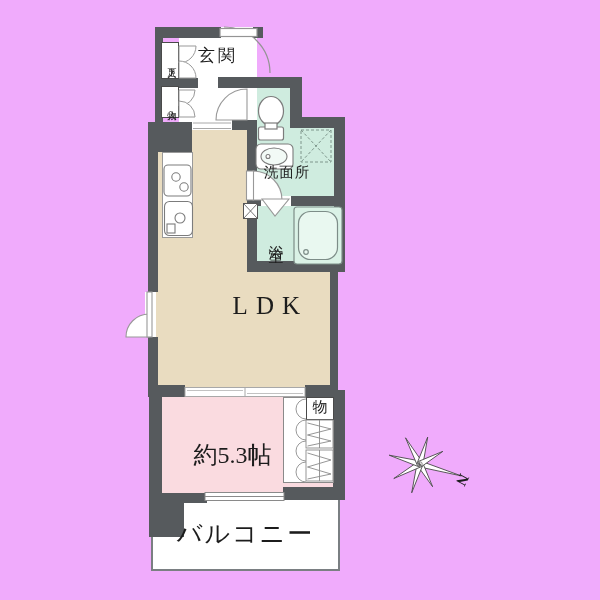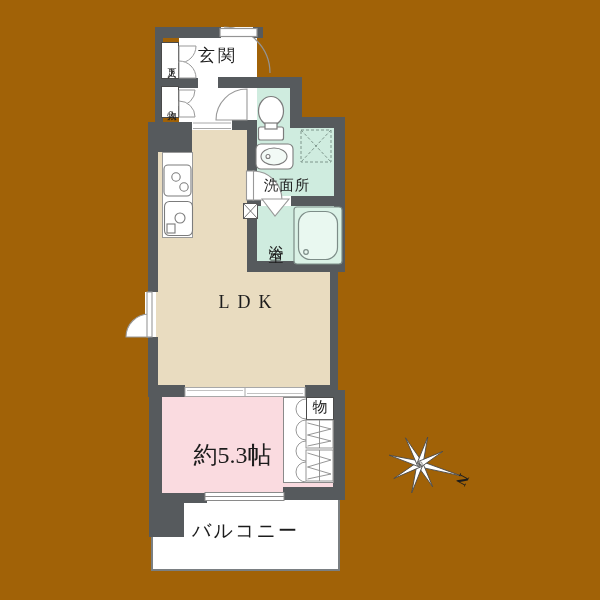--- a/index.html
+++ b/index.html
@@ -1,16 +1,16 @@
 <!DOCTYPE html>
 <html><head>
 <meta charset="utf-8">
 <style>
   html,body{margin:0;padding:0;background:#fff;}
-  #canvas{position:relative;width:600px;height:600px;background:#a16207;overflow:hidden;
+  #canvas{position:relative;width:600px;height:600px;background:#f0abfc;overflow:hidden;
           font-family:"Liberation Serif","DejaVu Serif",serif;color:#1c1c1c;}
   .w{position:absolute;background:#565a5d;}          
   .floor{position:absolute;}
   .f-ldk{background:#e9dcc0;}
   .f-bed{background:#fadbe0;}
   .f-wet{background:#cfecdf;}
   .f-white{background:#ffffff;}
   .gap{position:absolute;background:#ffffff;}
   .box{position:absolute;background:#fff;border:1px solid #4a4a4a;box-sizing:border-box;}
   .thinbox{position:absolute;background:#fff;border:1px solid #999;box-sizing:border-box;}
@@ -189,21 +189,21 @@
       <polygon points="422.6,462.5 405.5,437.8 417.4,465.5"></polygon>
       <polygon points="422.9,464.8 427.7,437.1 417.1,463.2"></polygon>
       <polygon points="421.5,466.6 442.8,451.4 418.5,461.4"></polygon>
       <circle cx="420" cy="464" r="2.2" fill="none" stroke="#777"></circle>
     </g>
   </svg>
 
   <div class="lbl" style="left:179px;top:46px;width:78px;font-size:17px;letter-spacing:3px;">玄関</div>
   <div class="lbl vert" style="left:163px;top:45px;width:14px;height:32px;font-size:9px;">下足入</div>
   <div class="lbl vert" style="left:163px;top:90px;width:14px;height:26px;font-size:9.5px;">物入</div>
-  <div class="lbl" style="left:258px;top:177px;width:58px;font-size:14.5px;letter-spacing:1px;">洗面所</div>
+  <div class="lbl" style="left:258px;top:164px;width:58px;font-size:14.5px;letter-spacing:1px;">洗面所</div>
   <div class="lbl vert" style="left:266px;top:212px;width:18px;height:48px;font-size:15px;letter-spacing:3px;">浴室</div>
-  <div class="lbl" style="left:190px;top:292px;width:118px;font-size:18px;letter-spacing:8px;">LDK</div>
+  <div class="lbl" style="left:190px;top:292px;width:118px;font-size:25px;letter-spacing:8px;text-align:right;">LDK</div>
   <div class="lbl" style="left:160px;top:442px;width:145px;font-size:24px;">約5.3帖</div>
   <div class="lbl" style="left:306px;top:399px;width:28px;font-size:15px;">物</div>
-  <div class="lbl" style="left:151px;top:520px;width:189px;font-size:19px;letter-spacing:2px;">バルコニー</div>
+  <div class="lbl" style="left:151px;top:520px;width:189px;font-size:25px;letter-spacing:2px;">バルコニー</div>
   <div class="lbl" style="left:453px;top:471px;width:18px;font-size:15px;font-weight:bold;transform:rotate(118deg);">N</div>
 
 </div>
 
 </body></html>

